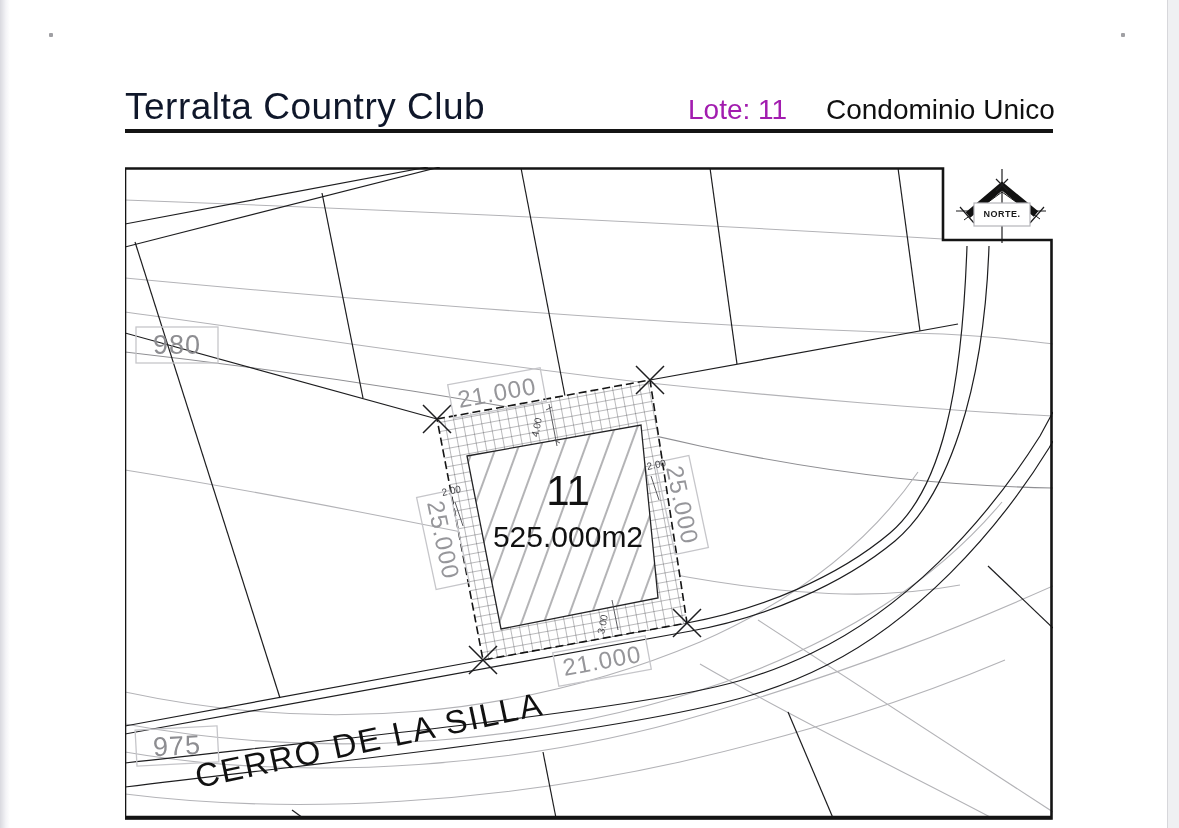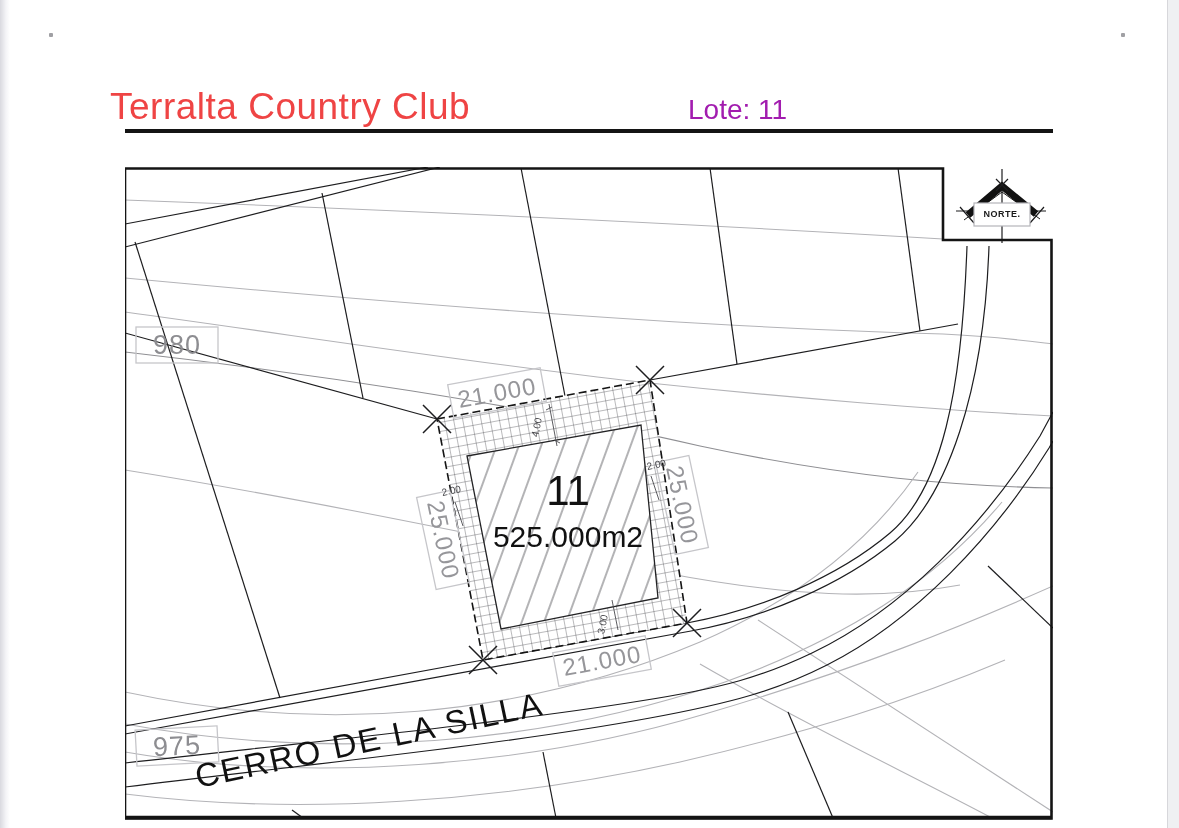--- a/index.html
+++ b/index.html
@@ -3,21 +3,21 @@
 <meta charset="utf-8">
 <style>
   html,body{margin:0;padding:0;background:#fff;}
   .page{position:relative;width:1179px;height:828px;background:#ffffff;overflow:hidden;
         font-family:"Liberation Sans",sans-serif;}
   .edge-left{position:absolute;left:0;top:0;width:10px;height:100%;
         background:linear-gradient(to right,#d9d9df,#f4f4f7 60%,#ffffff);}
   .edge-right{position:absolute;right:0;top:0;width:11px;height:100%;
         background:#eff0f2;border-left:1px solid #d7d7db;}
   .stray-dot{position:absolute;width:4px;height:4px;background:#8f8f94;border-radius:1px;opacity:.85;}
-  .hdr-title{position:absolute;left:110px;top:86px;font-size:37px;color:#ef4444;letter-spacing:.5px;}
+  .hdr-title{position:absolute;left:125px;top:86px;font-size:37px;color:#0f172a;letter-spacing:.5px;}
   .hdr-lot{position:absolute;left:688px;top:94px;font-size:28px;color:#a21caf;}
   .hdr-condo{position:absolute;left:826px;top:94px;font-size:28px;color:#101010;}
   .hdr-rule{position:absolute;left:125px;top:129px;width:928px;height:4px;background:#141414;}
   svg{position:absolute;left:125px;top:167px;}
   .ink{stroke:#1d1d1f;fill:none;stroke-width:1.2;}
   .thick{stroke:#141414;fill:none;stroke-width:2.6;}
   .ctr{stroke:#b3b3b7;fill:none;stroke-width:1.1;}
   .ctrd{stroke:#8f8f93;fill:none;stroke-width:1.1;}
   .xmark{stroke:#1d1d1f;fill:none;stroke-width:1.5;}
   .dimbox{fill:none;stroke:#c6c6ca;stroke-width:1.3;}
@@ -34,20 +34,21 @@
 <body>
 
 <div class="page">
   <div class="edge-left"></div>
   <div class="edge-right"></div>
   <div class="stray-dot" style="left:49px;top:33px;"></div>
   <div class="stray-dot" style="left:1121px;top:33px;"></div>
 
   <div class="hdr-title">Terralta Country Club</div>
   <div class="hdr-lot">Lote: 11</div>
+  <div class="hdr-condo">Condominio Unico</div>
   <div class="hdr-rule"></div>
 
   <svg width="928" height="653" viewBox="125 167 928 653">
     <defs>
       <pattern id="gridp" width="9" height="9" patternUnits="userSpaceOnUse" patternTransform="rotate(-10.5)">
         <path d="M0,0H9M0,0V9" stroke="#3a3a3e" stroke-width="0.7" fill="none"></path>
       </pattern>
       <pattern id="diagp" width="21" height="21" patternUnits="userSpaceOnUse" patternTransform="rotate(20)">
         <path d="M10,0V21" stroke="#56565a" stroke-width="0.9" fill="none"></path>
       </pattern>

